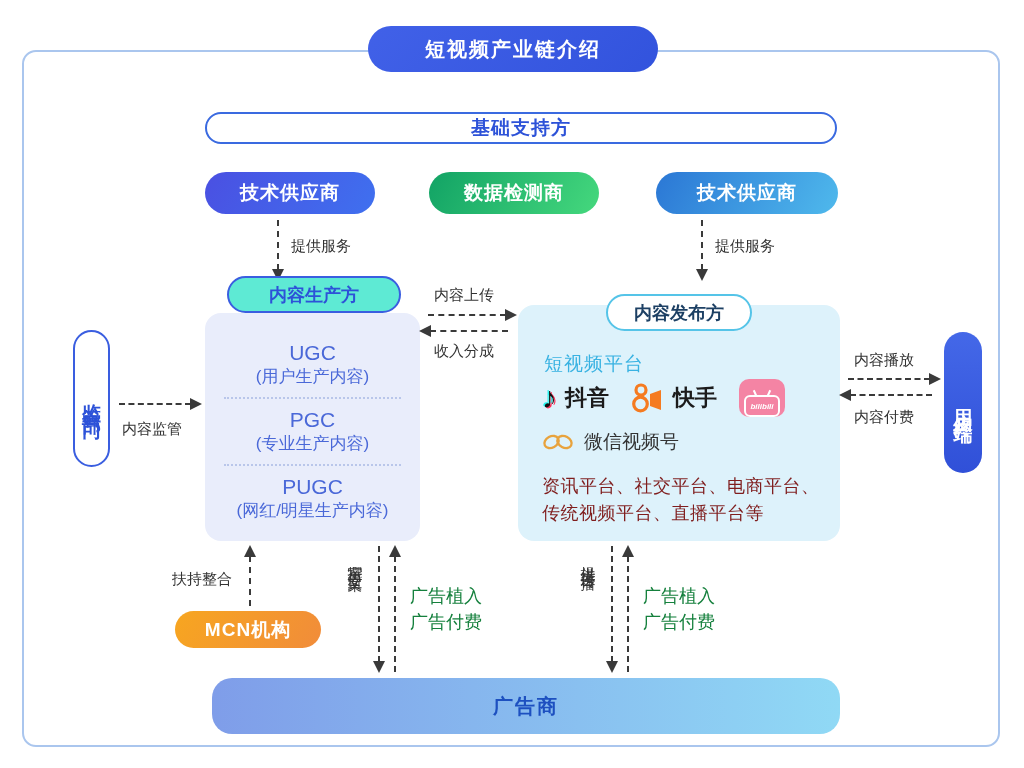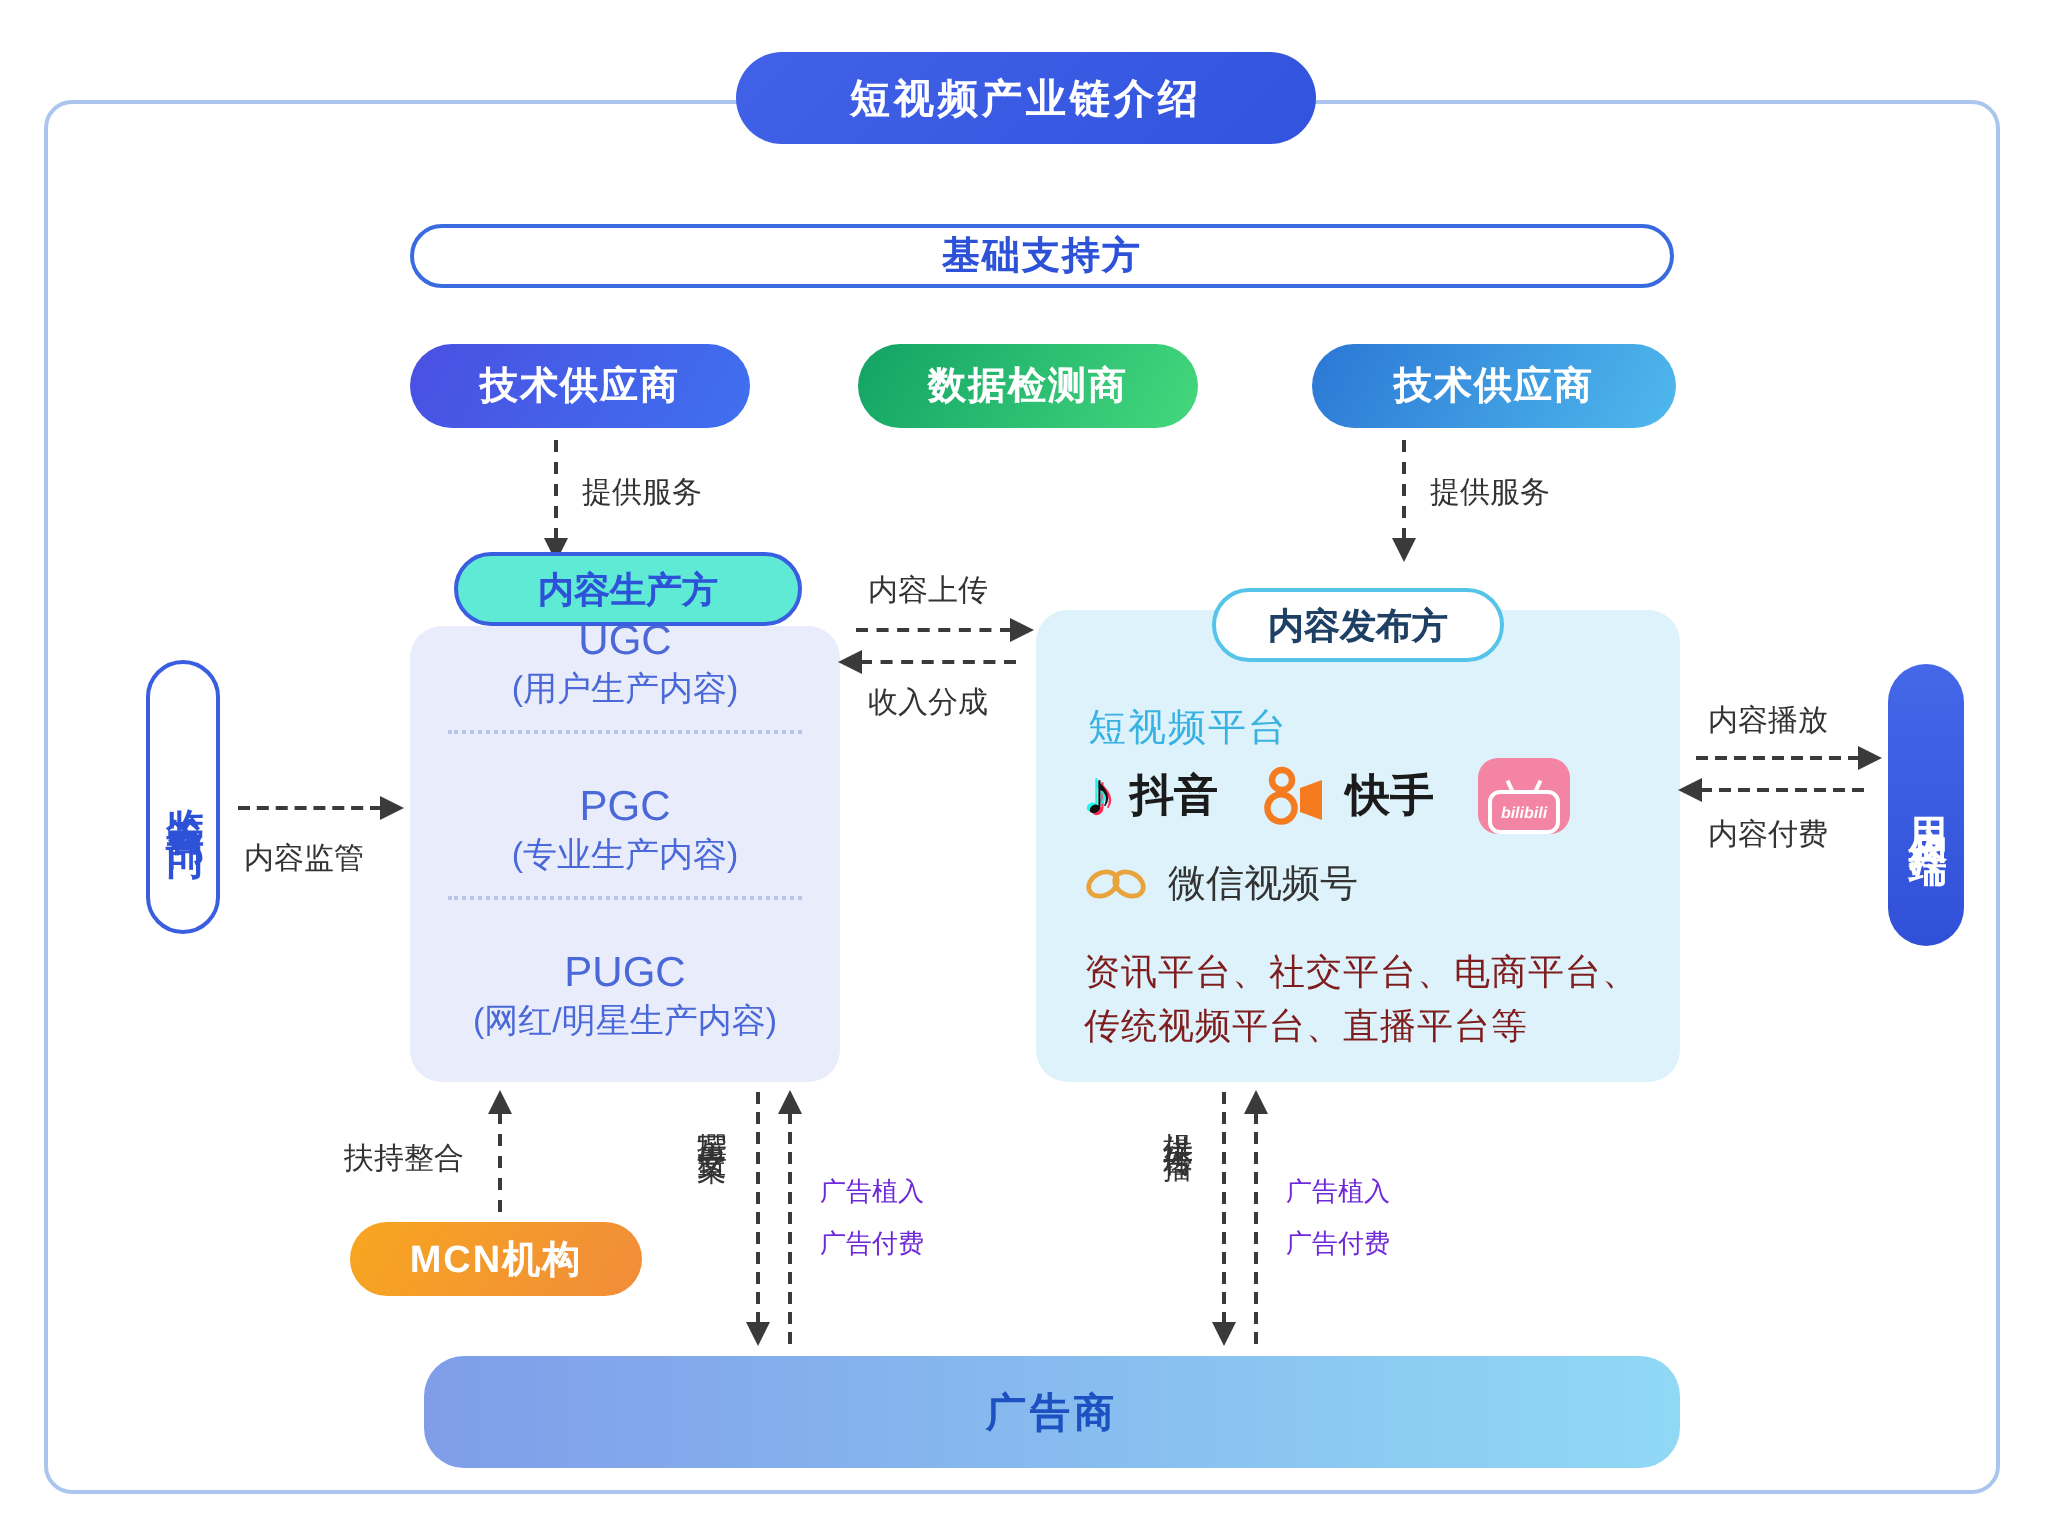--- a/index.html
+++ b/index.html
@@ -41,21 +41,21 @@
     border-right:12px solid #3a3a3a; border-top:6px solid transparent; border-bottom:6px solid transparent; }
 
   
   .producer-box { position:absolute; left:205px; top:313px; width:215px; height:228px;
     background:#e9edfb; border-radius:16px; display:flex; flex-direction:column;
     justify-content:flex-end; padding:10px 0 12px 0; }
   .producer-head { position:absolute; left:227px; top:276px; width:174px; height:37px;
     background:#5eead4; border:2px solid #3a5ee0; border-radius:19px; display:flex;
     align-items:center; justify-content:center; color:#2d52d8; font-size:18px; font-weight:bold; z-index:2; }
   .prod-item { text-align:center; color:#4a68d8; padding:6px 0; }
-  .prod-abbr { font-size:21px; line-height:25px;margin-top:16px; }
+  .prod-abbr { font-size:21px; line-height:25px; }
   .prod-desc { font-size:17px; line-height:24px; }
   .dotted-div { border-top:2px dotted #b9c6ea; width:82%; margin:2px auto; }
 
   
   .publisher-box { position:absolute; left:518px; top:305px; width:322px; height:236px;
     background:#ddf2fb; border-radius:16px; }
   .publisher-head { position:absolute; left:606px; top:294px; width:146px; height:37px;
     background:#fff; border:2px solid #55c4e8; border-radius:19px; display:flex;
     align-items:center; justify-content:center; color:#1d4064; font-size:18px; font-weight:bold; z-index:2; }
   .pub-section-title { position:absolute; left:26px; top:46px; color:#38b2e2; font-size:19px; letter-spacing:1px; }
@@ -82,21 +82,21 @@
     display:flex; align-items:center; justify-content:center; font-weight:bold;
     font-size:19px; letter-spacing:5px; border-radius:19px; }
   .regulator { left:73px; top:330px; width:37px; height:137px; background:#fff;
     border:2px solid #3a5ee0; color:#2d52d8; }
   .terminal { left:944px; top:332px; width:38px; height:141px; color:#fff;
     background:linear-gradient(180deg,#4468e8,#3050d8); }
 
   .v-lbl { position:absolute; writing-mode:vertical-rl; text-orientation:upright;
     color:#333; font-size:15px; letter-spacing:2px; }
 
-  .ad-pair-lbl { position:absolute; color:#6d28d9; font-size:13px; line-height:26px; white-space:nowrap; }
+  .ad-pair-lbl { position:absolute; color:#15803d; font-size:18px; line-height:26px; white-space:nowrap; }
 
   .ad-bar { position:absolute; left:212px; top:678px; width:628px; height:56px;
     background:linear-gradient(90deg,#7f9de9,#90d9f5); border-radius:20px;
     display:flex; align-items:center; justify-content:center;
     color:#1d50c0; font-size:20px; font-weight:bold; letter-spacing:2px; }
 </style>
 </head>
 <body>
 
 <div class="canvas">

